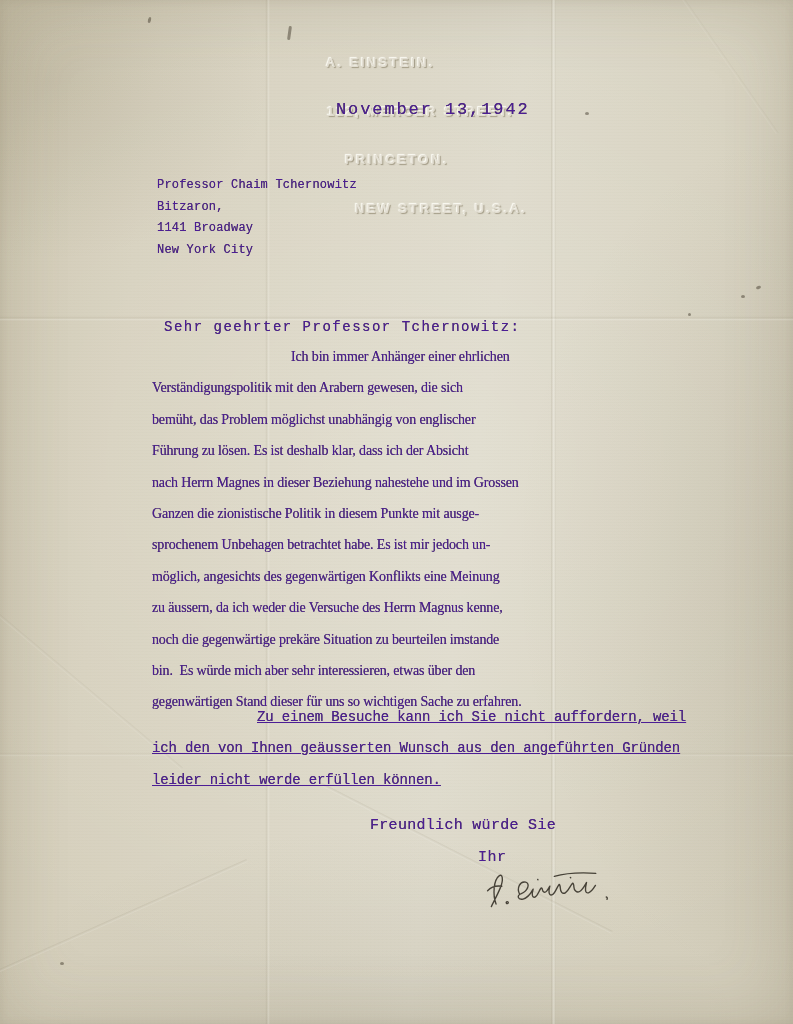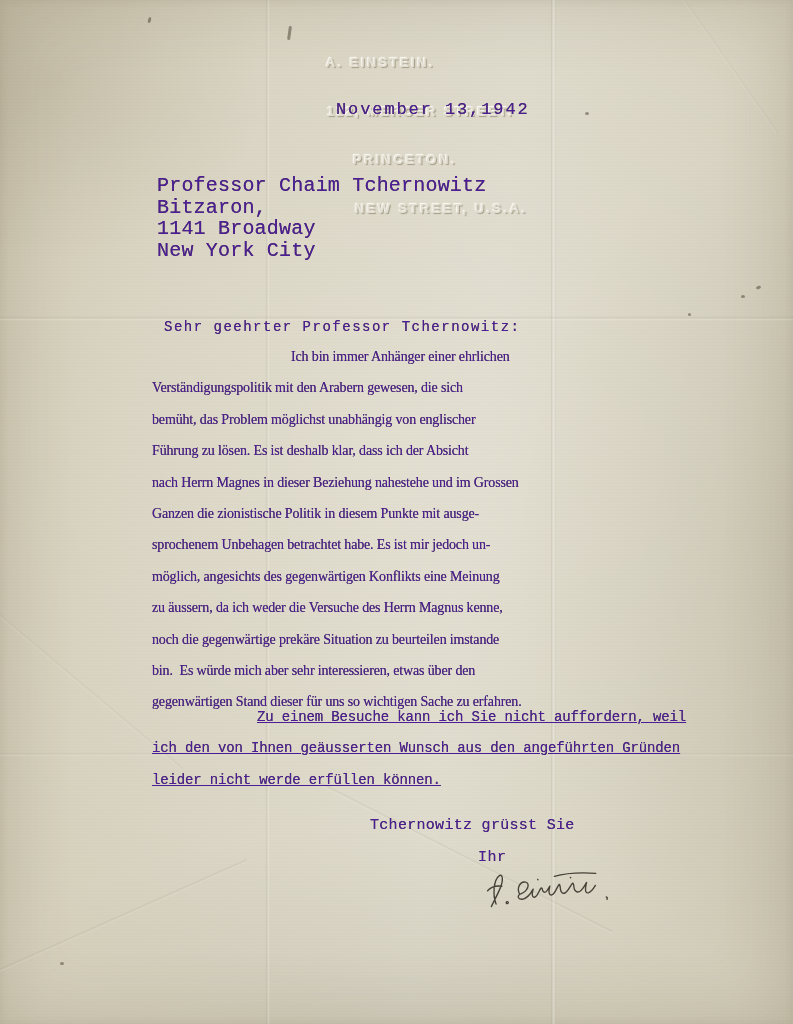--- a/index.html
+++ b/index.html
@@ -42,26 +42,26 @@
   #speck4{left:741px;top:295px;width:4px;height:3px;}
   #speck5{left:688px;top:313px;width:3px;height:3px;}
   #speck6{left:60px;top:962px;width:4px;height:3px;}
   #speck7{left:148px;top:17px;width:3px;height:6px;transform:rotate(15deg);}
   
   .letterhead{position:absolute;left:326px;top:24px;
     font-family:Liberation Sans, sans-serif;font-weight:bold;
     font-size:13px;letter-spacing:2.4px;color:rgba(227,222,210,0.92);white-space:pre;}
   .lh-line{height:18.6px;line-height:18.6px;
     text-shadow:-1px -1px 1px rgba(255,255,250,0.9), 1px 1px 1px rgba(105,95,68,0.5);}
-  #lh2{margin-left:1px;} #lh3{margin-left:27px;} #lh4{margin-left:29px;}
+  #lh2{margin-left:1px;} #lh3{margin-left:19px;} #lh4{margin-left:29px;}
   
   .typed{position:absolute;color:#4c1d95;white-space:pre;
     text-shadow:0 0 0.6px rgba(58,54,45,0.85);}
   .date{left:336px;top:99px;font-size:17px;letter-spacing:1.9px;line-height:22px;}
-  .recipient{left:157px;top:175px;font-size:20px;letter-spacing:0.2px;line-height:21.7px;}
+  .recipient{left:157px;top:175px;font-size:12px;letter-spacing:0.2px;line-height:21.7px;}
   .salutation{left:164px;top:317px;font-size:14px;letter-spacing:1.5px;line-height:20px;}
   .para{left:152px;font-size:14px;letter-spacing:-0.15px;line-height:31.4px;}
   #para1{top:341px;text-indent:139px;font-family:Liberation Serif, serif;}
   #para2{top:702px;text-indent:105px;text-decoration:underline;}
   .closing{left:370px;top:816px;font-size:15px;letter-spacing:0.3px;line-height:20px;}
   .signoff{left:478px;top:848px;font-size:15px;letter-spacing:0.5px;line-height:20px;}
   
   .signature{position:absolute;left:478px;top:866px;width:152px;height:48px;transform:rotate(-2deg);}
   .signature svg{width:100%;height:100%;}
   .signature path{fill:none;stroke:#322d24;stroke-width:1.7;stroke-linecap:round;stroke-linejoin:round;opacity:0.88;}
@@ -118,21 +118,21 @@
 möglich, angesichts des gegenwärtigen Konflikts eine Meinung
 zu äussern, da ich weder die Versuche des Herrn Magnus kenne,
 noch die gegenwärtige prekäre Situation zu beurteilen imstande
 bin.  Es würde mich aber sehr interessieren, etwas über den
 gegenwärtigen Stand dieser für uns so wichtigen Sache zu erfahren.</div>
 
   <div class="typed para" id="para2">Zu einem Besuche kann ich Sie nicht auffordern, weil
 ich den von Ihnen geäusserten Wunsch aus den angeführten Gründen
 leider nicht werde erfüllen können.</div>
 
-  <div class="typed closing">Tchernowitz grüsst Sie</div>
+  <div class="typed closing">Freundlich würde Sie</div>
 
   <div class="typed signoff">Ihr</div>
 
   <div class="signature" role="img" aria-label="A. Einstein.">
     <svg viewBox="0 0 190 58" xmlns="http://www.w3.org/2000/svg">
       <title>A. Einstein.</title>
       <path d="M22 44 C18 32 20 14 27 9 C31 6 33 13 28 24 C24 33 19 41 16 47 M12 27 C17 22 24 21 30 22 M36 44 a1.3 1.3 0 1 1 0.1 0"></path>
       <path d="M52 33 C48 25 53 16 60 18 C66 20 62 29 54 32 C48 34 49 40 56 39 C61 38 66 32 69 27 C67 33 67 38 71 37 C75 35 76 29 79 26 C81 25 80 30 82 31 C85 33 88 27 90 24 C88 30 88 36 92 35 C96 34 98 27 101 23 C102 21 103 24 103 27 C103 31 105 35 109 33 C113 31 115 25 118 22 C119 20 120 23 120 26 C120 30 123 34 127 32 C131 30 134 24 136 21 C134 28 133 35 138 34 C142 33 145 28 147 25"></path>
       <path d="M96 12 C108 9 128 8 148 10"></path>
       <path d="M75 15 l0.4 0.4 M116 14 l0.4 0.4" stroke-width="2.4"></path>

